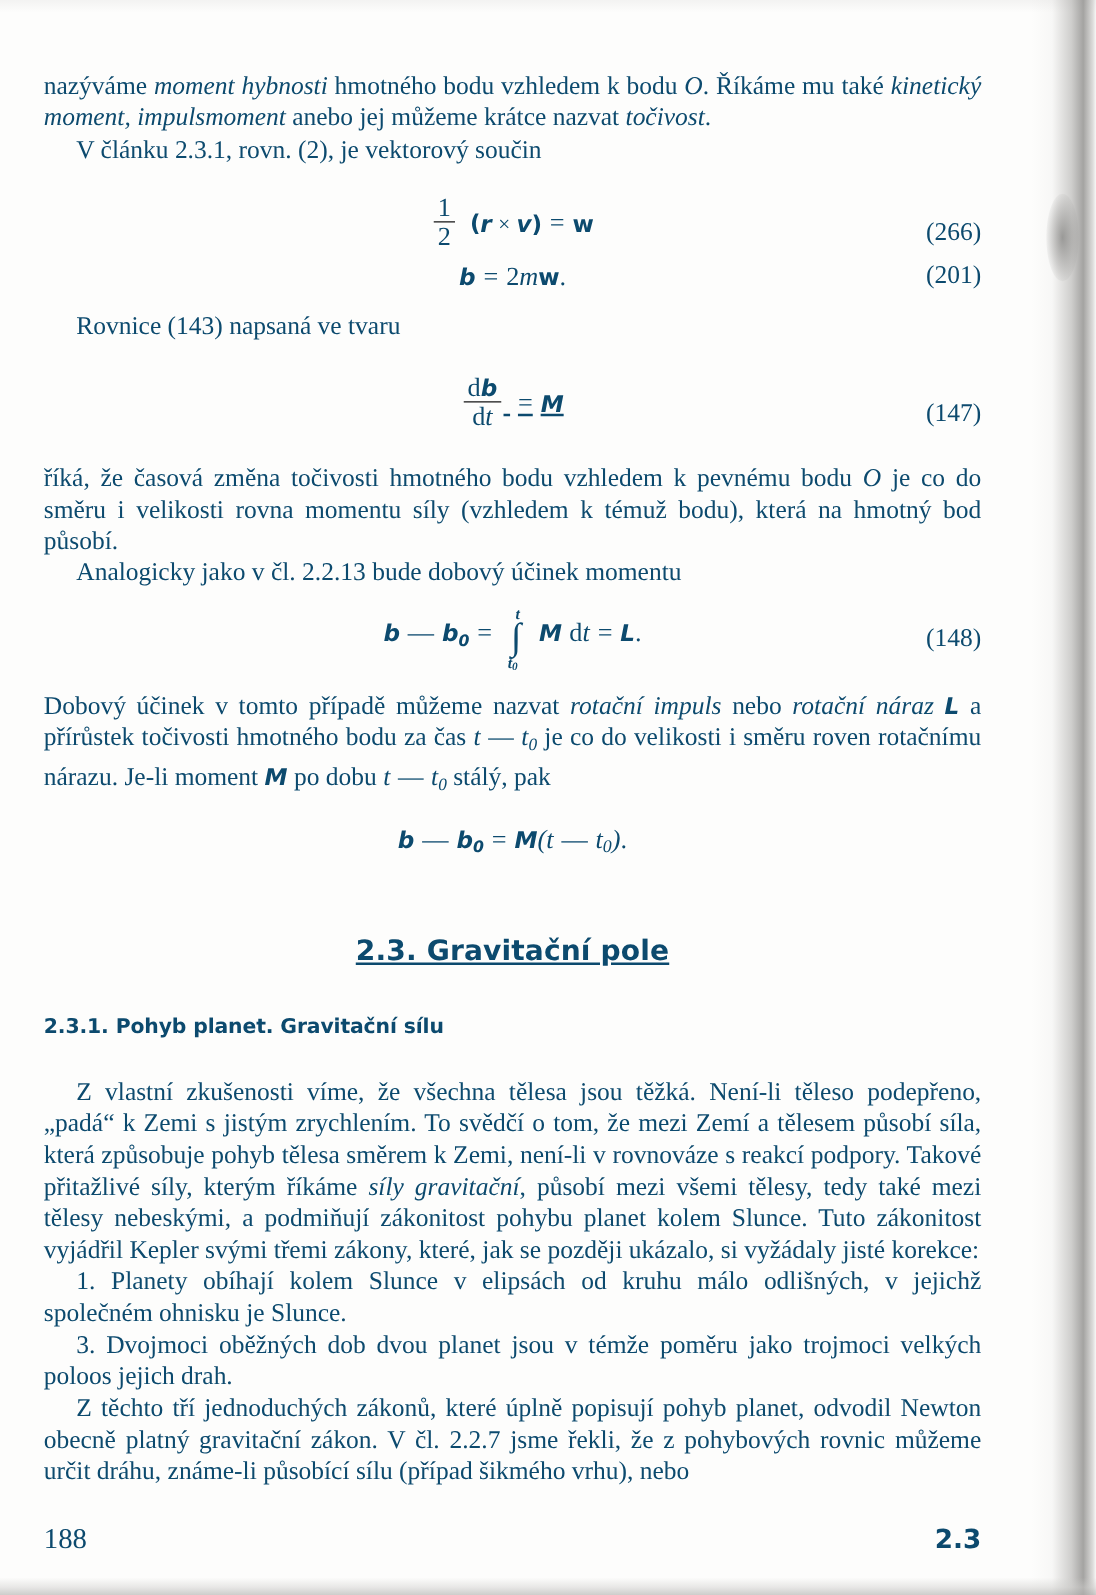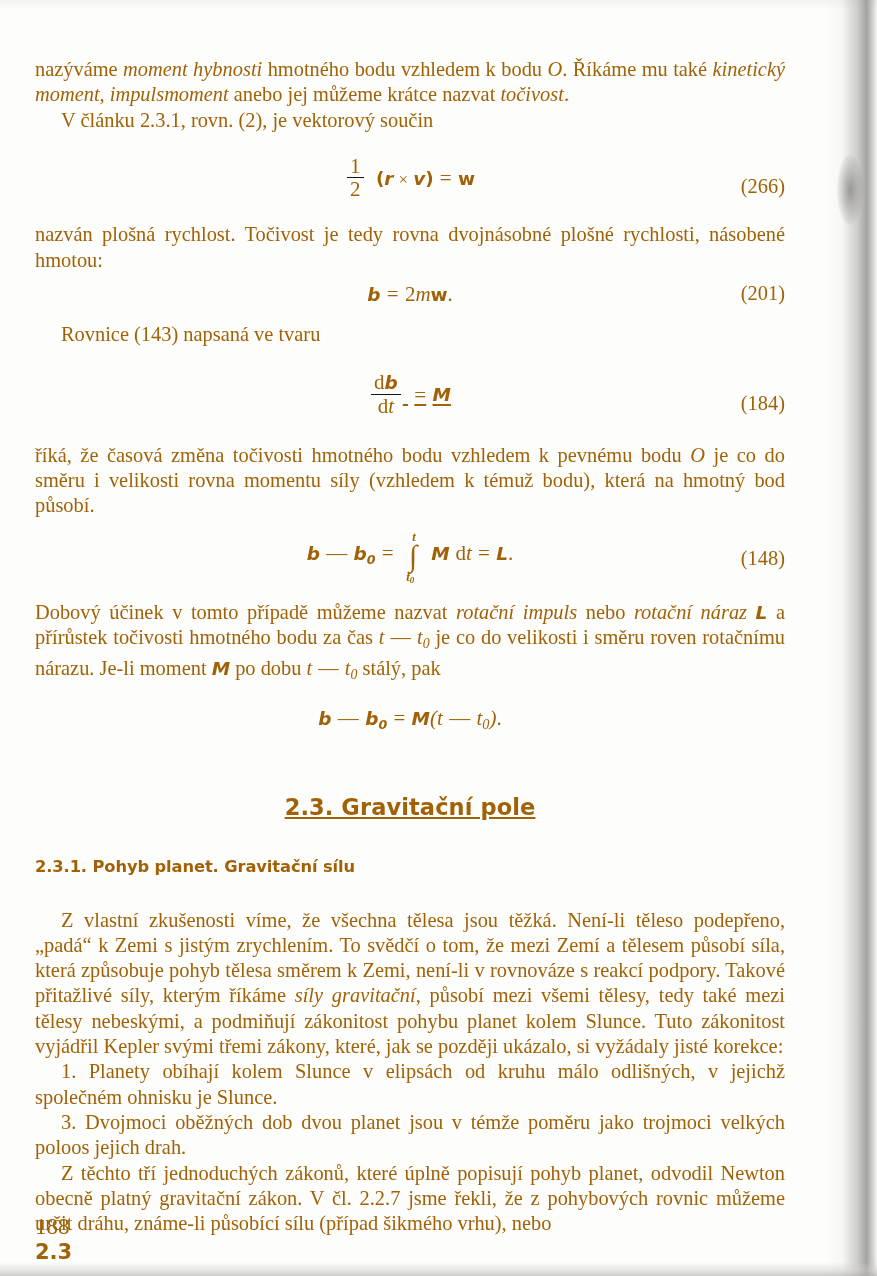--- a/index.html
+++ b/index.html
@@ -8,21 +8,21 @@
     background: #ffffff;
   }
 
   #page {
     position: relative;
     width: 877px;
     height: 1276px;
     background: #fdfdfc;
     overflow: hidden;
     font-family: "Liberation Serif", "DejaVu Serif", serif;
-    color: #a16207;
+    color: #0c4a6e;
   }
 
   
   .scan-edge-right {
     position: absolute;
     top: 0;
     right: 0;
     width: 52px;
     height: 100%;
     background: linear-gradient(to right,
@@ -193,25 +193,24 @@
     font-weight: bold;
     font-size: 16.3px;
     letter-spacing: -0.1px;
   }
 
   
   .footer {
     position: absolute;
     left: 35px;
     right: 92px;
-    bottom: 12px;
+    bottom: 32px;
     display: flex;
     justify-content: space-between;
-    align-items: flex-start;
-    flex-direction: column;
+    align-items: center;
   }
   .folio {
     font-size: 23px;
     font-family: "Liberation Serif", "DejaVu Serif", serif;
   }
   .running-head {
     font-size: 21px;
     font-weight: bold;
     font-family: "DejaVu Sans", "Liberation Sans", sans-serif;
   }
@@ -239,44 +238,44 @@
       <div class="eq-body">
         <span class="frac">
           <span class="num">1</span>
           <span class="den">2</span>
         </span>
         <span class="vec sp-l">(</span><span class="vecit">r</span><span class="sp-b" style="font-size:17px;">×</span><span class="vecit">v</span><span class="vec">)</span><span class="sp-b">=</span><span class="vec">w</span>
       </div>
       <span class="eq-num">(266)</span>
     </div>
 
-    <p class="para noindent" style="margin-top:22px;">nazván plošná rychlost. Točivost je tedy rovna dvojnásobné plošné rychlosti, násobené hmotou:</p>
 
     <div class="eq-row" style="margin-top:9px;">
       <div class="eq-body">
         <span class="vecit">b</span><span class="sp-b">=</span><span>2</span><span class="mathit">m</span><span class="vec">w</span><span>.</span>
       </div>
       <span class="eq-num">(201)</span>
     </div>
 
     <p class="para" style="margin-top:15px;">Rovnice (143) napsaná ve tvaru</p>
 
     <div class="eq-row" style="margin-top:24px;text-decoration:underline;">
       <div class="eq-body">
         <span class="frac">
           <span class="num"><span class="upr">d</span><span class="vecit">b</span></span>
           <span class="den"><span class="upr">d</span><span class="mathit">t</span></span>
         </span>
         <span class="sp-b">=</span><span class="vecit">M</span>
       </div>
-      <span class="eq-num">(184)</span>
+      <span class="eq-num">(147)</span>
     </div>
 
     <p class="para noindent" style="margin-top:26px;"><span>říká, že časová změna točivosti hmotného bodu vzhledem k pevnému bodu </span><i class="it">O</i><span> je co do směru i velikosti rovna momentu síly (vzhledem k témuž bodu), která na hmotný bod působí.</span></p>
 
+    <p class="para">Analogicky jako v čl. 2.2.13 bude dobový účinek momentu</p>
 
     <div class="eq-row" style="margin-top:22px;">
       <div class="eq-body">
         <span class="vecit">b</span><span class="sp-b">—</span><span class="vecit"><span>b</span><sub class="s">0</sub></span><span class="sp-b">=</span><span class="integral"><span class="lim-hi">t</span><span class="sgn">∫</span><span class="lim-lo"><span>t</span><sub>0</sub></span></span><span class="vecit sp-l">M</span><span class="sp-l upr">d</span><span class="mathit">t</span><span class="sp-b">=</span><span class="vecit">L</span><span>.</span>
       </div>
       <span class="eq-num">(148)</span>
     </div>
 
     <p class="para noindent" style="margin-top:28px;"><span>Dobový účinek v tomto případě můžeme nazvat </span><i class="it">rotační impuls</i><span> nebo </span><i class="it">rotační náraz</i> <span class="vecit">L</span><span> a přírůstek točivosti hmotného bodu za čas </span><i class="it">t</i><span class="sp-b">—</span><i class="it"><span>t</span><sub class="s">0</sub></i><span> je co do velikosti i směru roven rotačnímu nárazu. Je-li moment </span><span class="vecit">M</span><span> po dobu </span><i class="it">t</i><span class="sp-b">—</span><i class="it"><span>t</span><sub class="s">0</sub></i><span> stálý, pak</span></p>
 

